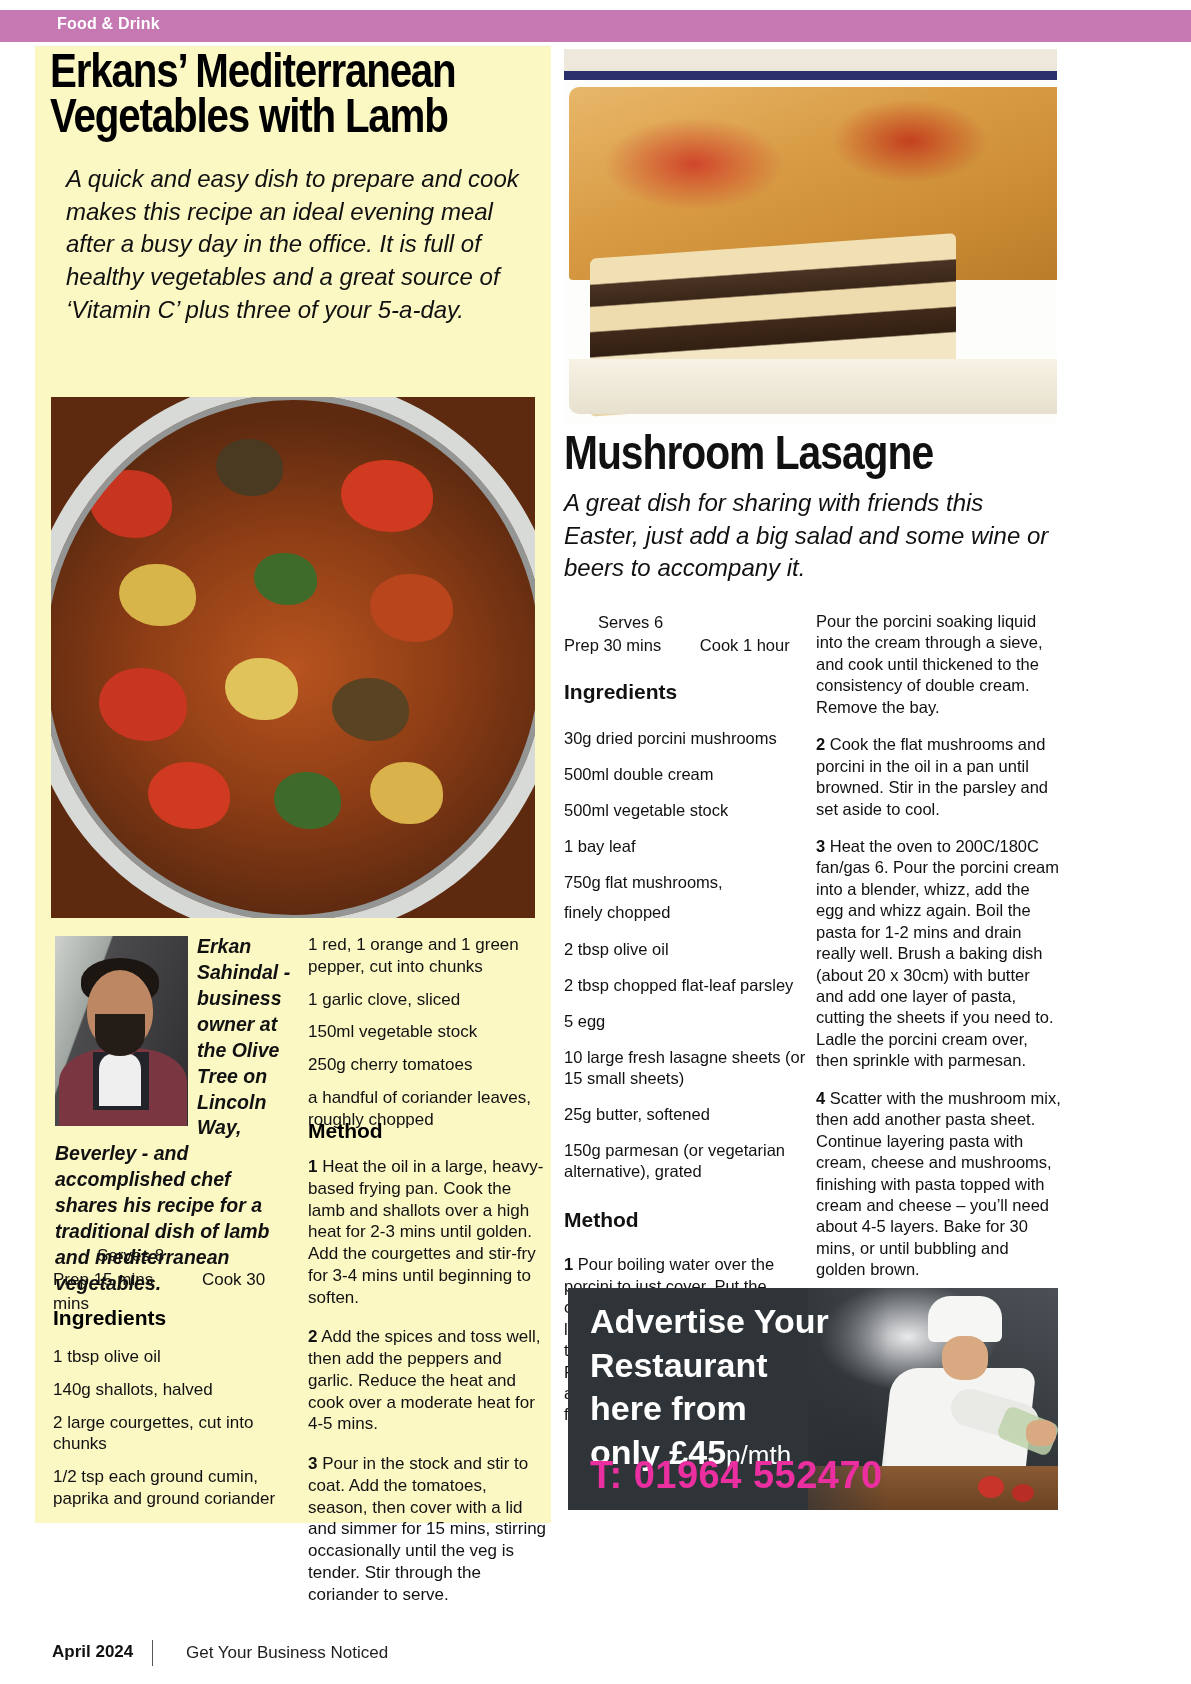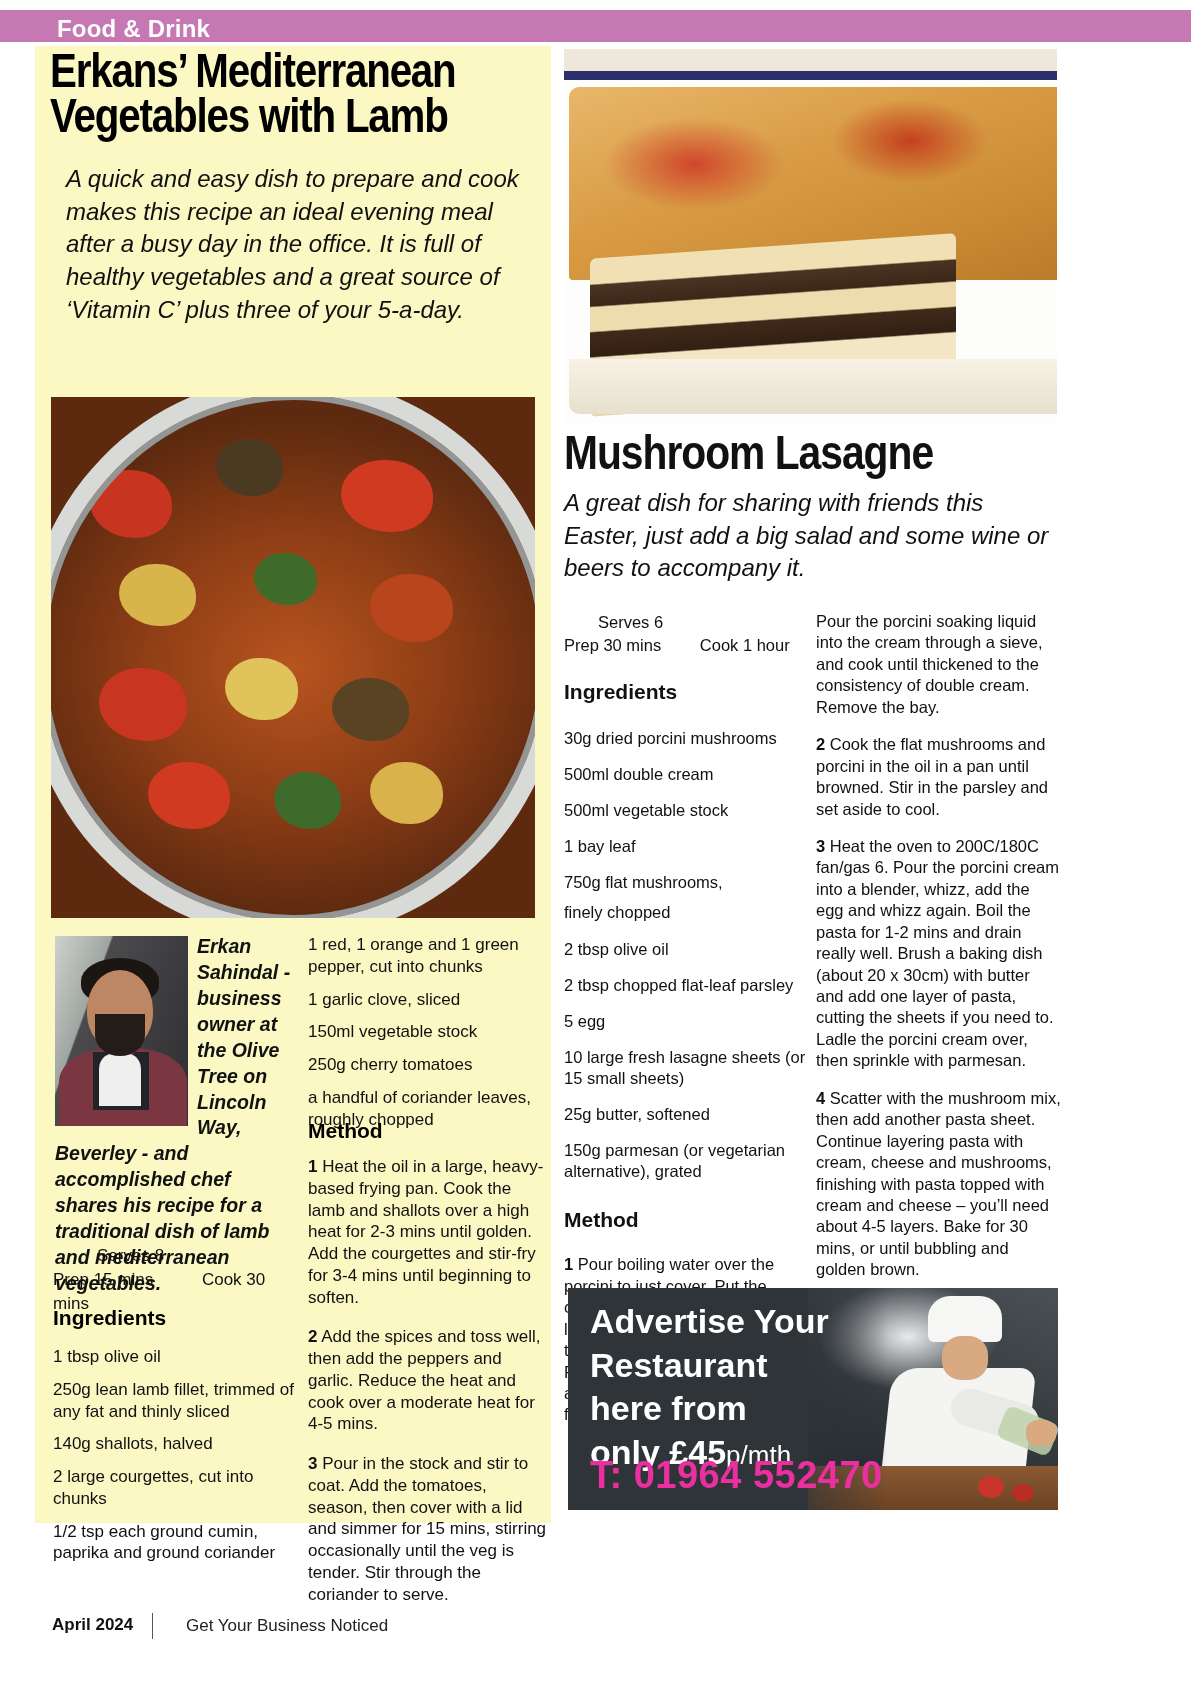--- a/index.html
+++ b/index.html
@@ -13,21 +13,21 @@
   }
   .page{position:relative;width:1191px;height:1684px;}
 
   
   .topband{
     position:absolute;left:0;top:10px;width:1191px;height:32px;
     background:#c678b3;
   }
   .topband .label{
     position:absolute;left:57px;top:5px;
-    color:#fff;font-weight:bold;font-size:24px;
+    color:#fff;font-weight:bold;font-size:16px;
     letter-spacing:.2px;
   }
 
   
   .leftpanel{
     position:absolute;left:35px;top:46px;width:516px;height:1477px;
     background:#fbf8c4;
   }
 
   .recipe-title{
@@ -227,21 +227,21 @@
     color:#fff;font-weight:bold;font-size:34px;line-height:1.28;
   }
   .advert .adtext .pmth{font-weight:normal;font-size:26px;}
   .advert .phone{
     position:absolute;left:22px;top:166px;
     color:#ec2fa0;font-weight:bold;font-size:38px;letter-spacing:.5px;
   }
 
   
   .footer{
-    position:absolute;left:0;bottom:39px;width:1191px;height:30px;
+    position:absolute;left:0;bottom:12px;width:1191px;height:30px;
   }
   .footer .date{position:absolute;left:52px;top:0;font-weight:bold;font-size:17px;}
   .footer .rule{position:absolute;left:152px;top:-2px;width:1px;height:26px;background:#555;}
   .footer .tag{position:absolute;left:186px;top:1px;font-size:17px;color:#222;}
 </style>
 </head>
 <body>
 
 <div class="page">
 
@@ -292,21 +292,20 @@
     </div>
     <div class="row">
       <span>Prep 15 mins</span>
       <span>Cook 30 mins</span>
     </div>
   </div>
 
   <div class="sec-head ing-head-l">Ingredients</div>
   <ul class="ing-list-l">
     <li>1 tbsp olive oil</li>
-    <li>250g lean lamb fillet, trimmed of any fat and thinly sliced</li>
     <li>140g shallots, halved</li>
     <li>2 large courgettes, cut into chunks</li>
     <li>1/2 tsp each ground cumin, paprika and ground coriander</li>
   </ul>
 
   <ul class="ing-list-m">
     <li>1 red, 1 orange and 1 green pepper, cut into chunks</li>
     <li>1 garlic clove, sliced</li>
     <li>150ml vegetable stock</li>
     <li>250g cherry tomatoes</li>

